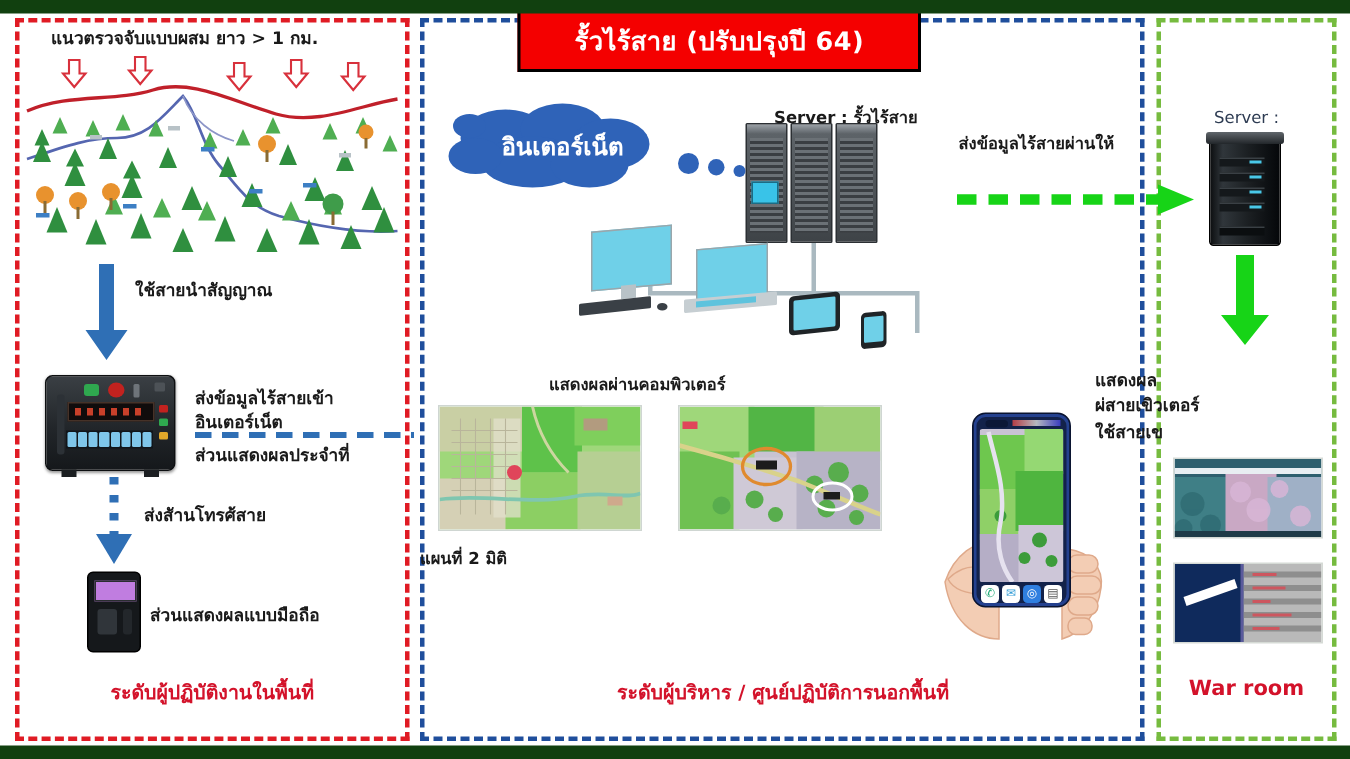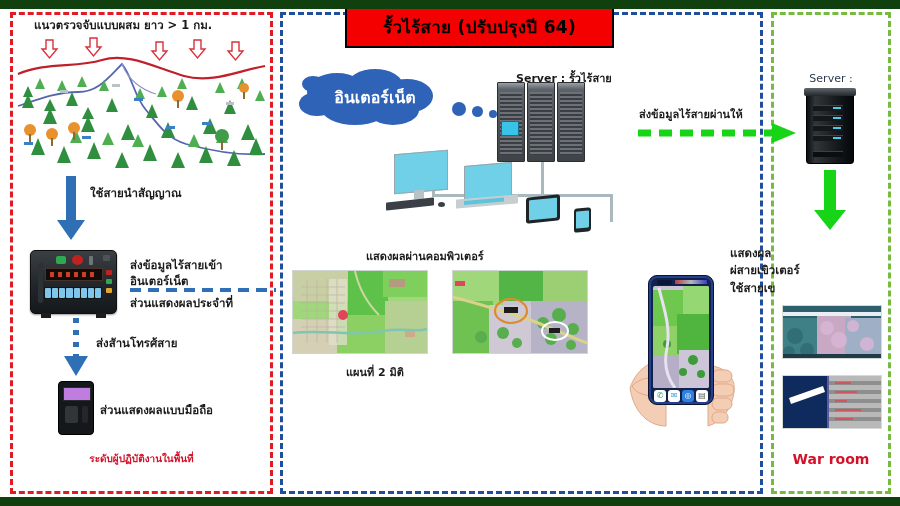--- a/index.html
+++ b/index.html
@@ -13,26 +13,26 @@
 
   
   .panel{position:absolute;box-sizing:border-box;}
   .panel-left{left:10px;top:12px;width:263px;height:482px;border:3px dashed #e01b24;}
   .panel-mid{left:280px;top:12px;width:483px;height:482px;border:3px dashed #1f4e9c;}
   .panel-right{left:771px;top:12px;width:120px;height:482px;border:3px dashed #76bb3f;}
 
   
   .title-banner{position:absolute;left:345px;top:4px;width:265px;height:40px;background:#f40000;
     border:2px solid #000;display:flex;align-items:center;justify-content:center;z-index:35;}
-  .title-banner span{color:#000000;font-size:17px;font-weight:bold;letter-spacing:.3px;}
+  .title-banner span{color:#ffffff;font-size:17px;font-weight:bold;letter-spacing:.3px;}
 
   
   .txt{position:absolute;color:#1a1a1a;font-size:11.5px;font-weight:bold;line-height:1.35;z-index:20;}
   .txt.mid{font-size:11px;}
-  .footer-label{position:absolute;font-size:10px;font-weight:bold;color:#d3122a;z-index:25;text-align:center;}
+  .footer-label{position:absolute;font-size:13px;font-weight:bold;color:#d3122a;z-index:25;text-align:center;}
 
   
   .forest{position:absolute;left:16px;top:34px;width:251px;height:136px;background:#fff;overflow:hidden;}
   .forest svg{display:block;}
 
   
   .arrow-down-solid{position:absolute;z-index:18;}
 
   
   .controller{position:absolute;left:30px;top:250px;width:85px;height:62px;
@@ -325,21 +325,21 @@
     <div class="monitor"></div>
     <div class="mon-stand"></div>
     <div class="keyboard"></div>
     <div class="mouse"></div>
     <div class="laptop-scr"></div>
     <div class="laptop-base"></div>
     <div class="tablet"></div>
     <div class="sphone"></div>
   </div>
 
-  <div class="txt mid" style="left:639px;top:108px;">ส่งข้อมูลไร้สายผ่านให้</div>
+  <div class="txt mid" style="left:639px;top:89px;">ส่งข้อมูลไร้สายผ่านให้</div>
   <svg class="green-arrow" style="left:636px;top:122px;" width="165" height="22">
     <path d="M2 11 H140" stroke="#17d417" stroke-width="7" stroke-dasharray="13 8" fill="none"></path>
     <path d="M136 1 L160 11 L136 21 Z" fill="#17d417"></path>
   </svg>
 
   <div class="txt mid" style="left:366px;top:250px;">แสดงผลผ่านคอมพิวเตอร์</div>
 
   <div class="mapthumb" style="left:292px;top:270px;width:134px;height:82px;">
     <svg width="134" height="82" viewBox="0 0 134 82">
       <rect width="134" height="82" fill="#9fd77a"></rect>
@@ -362,21 +362,21 @@
           <path d="M34 8 V72"></path>
           <path d="M44 8 V72"></path>
       </g>
       <path d="M0 62 C30 58 60 66 90 60 C110 56 124 62 134 58" stroke="#7fc6b0" stroke-width="2.5" fill="none"></path>
       <path d="M62 0 C66 18 74 32 86 44" stroke="#cdd6a0" stroke-width="2" fill="none"></path>
       <circle cx="50" cy="44" r="5" fill="#e0455a"></circle>
       <rect x="96" y="8" width="16" height="8" fill="#b29b7f"></rect>
       <rect x="112" y="60" width="10" height="6" fill="#cfa98c"></rect>
     </svg>
   </div>
-  <div class="txt mid" style="left:308px;top:366px;width:134px;text-align:center;">แผนที่ 2 มิติ</div>
+  <div class="txt mid" style="left:280px;top:366px;width:134px;">แผนที่ 2 มิติ</div>
 
   <div class="mapthumb" style="left:452px;top:270px;width:134px;height:82px;">
     <svg width="134" height="82" viewBox="0 0 134 82">
       <rect width="134" height="82" fill="#c8c3d2"></rect>
       <path d="M0 0 h50 v36 h-50z" fill="#9fd77a"></path>
       <path d="M46 0 h50 v30 h-50z" fill="#52b545"></path>
       <path d="M90 0 h44 v36 h-44z" fill="#9ccf74"></path>
       <path d="M0 30 h40 v52 h-40z" fill="#6fc152"></path>
       <path d="M36 34 h46 v48 h-46z" fill="#cfc9d6"></path>
       <path d="M78 30 h56 v52 h-56z" fill="#b7b3c6"></path>
@@ -434,20 +434,21 @@
       </svg>
     </div>
     <div class="pdock">
       <b>✆</b>
       <b style="color:#3aa0d8;">✉</b>
       <b class="bl">◎</b>
       <b style="color:#555;">▤</b>
     </div>
   </div>
 
+  <div class="footer-label" style="left:284px;top:451px;width:476px;">ระดับผู้บริหาร / ศูนย์ปฏิบัติการนอกพื้นที่</div>
 
   <div class="txt" style="left:771px;top:72px;width:120px;text-align:center;font-weight:normal;font-size:11px;color:#2d3b52;">Server :</div>
 
   <div class="tower">
     <div class="top"></div>
     <div class="bay" style="top:12px;">
         <i></i>
       </div>
     <div class="bay" style="top:22px;">
         <i></i>

